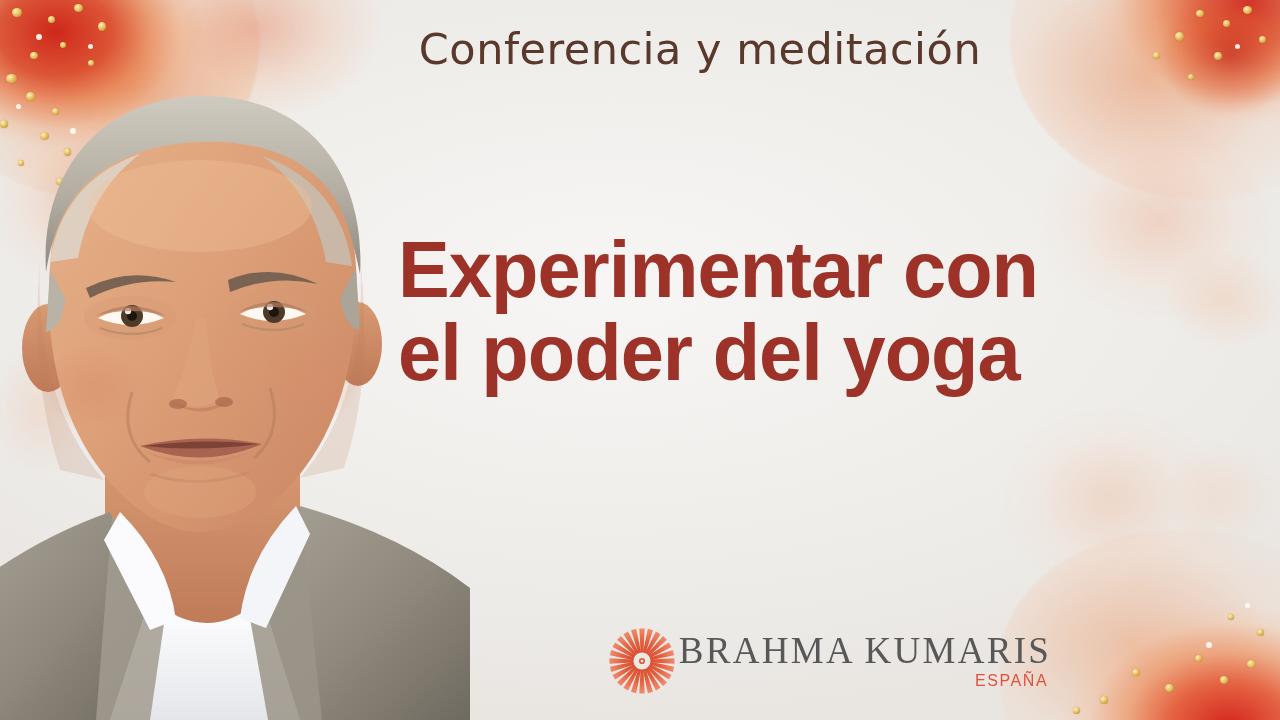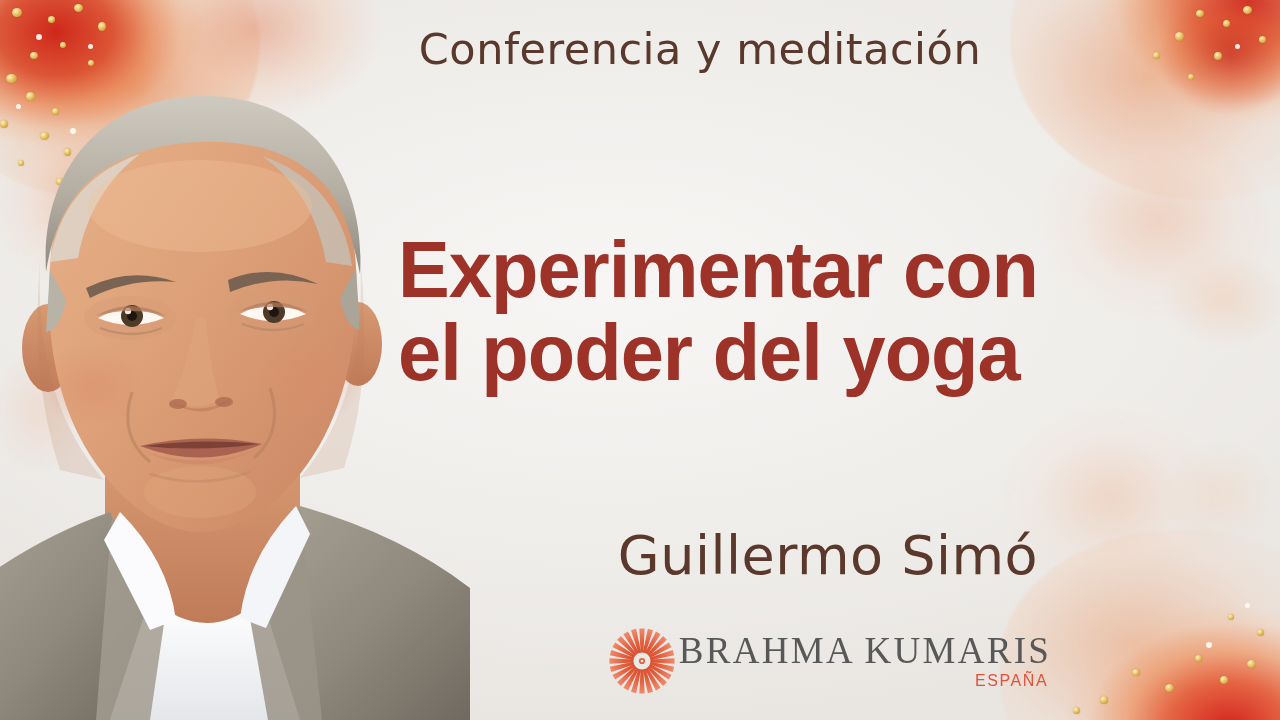--- a/index.html
+++ b/index.html
@@ -356,21 +356,20 @@
     </svg>
   </div>
 
   <div class="kicker">Conferencia y meditación</div>
 
   <div class="title">
     <span class="ln">Experimentar con</span>
     <span class="ln">el poder del yoga</span>
   </div>
 
-  <div class="speaker">Guillermo Simó</div>
 
   <div class="logo">
     <svg class="logo-mark" viewBox="0 0 100 100">
       <defs>
         <linearGradient id="rayg" x1="0" y1="0" x2="0" y2="1">
           <stop offset="0%" stop-color="#f08a6c"></stop>
           <stop offset="55%" stop-color="#e2603f"></stop>
           <stop offset="100%" stop-color="#d94f30"></stop>
         </linearGradient>
       </defs>

